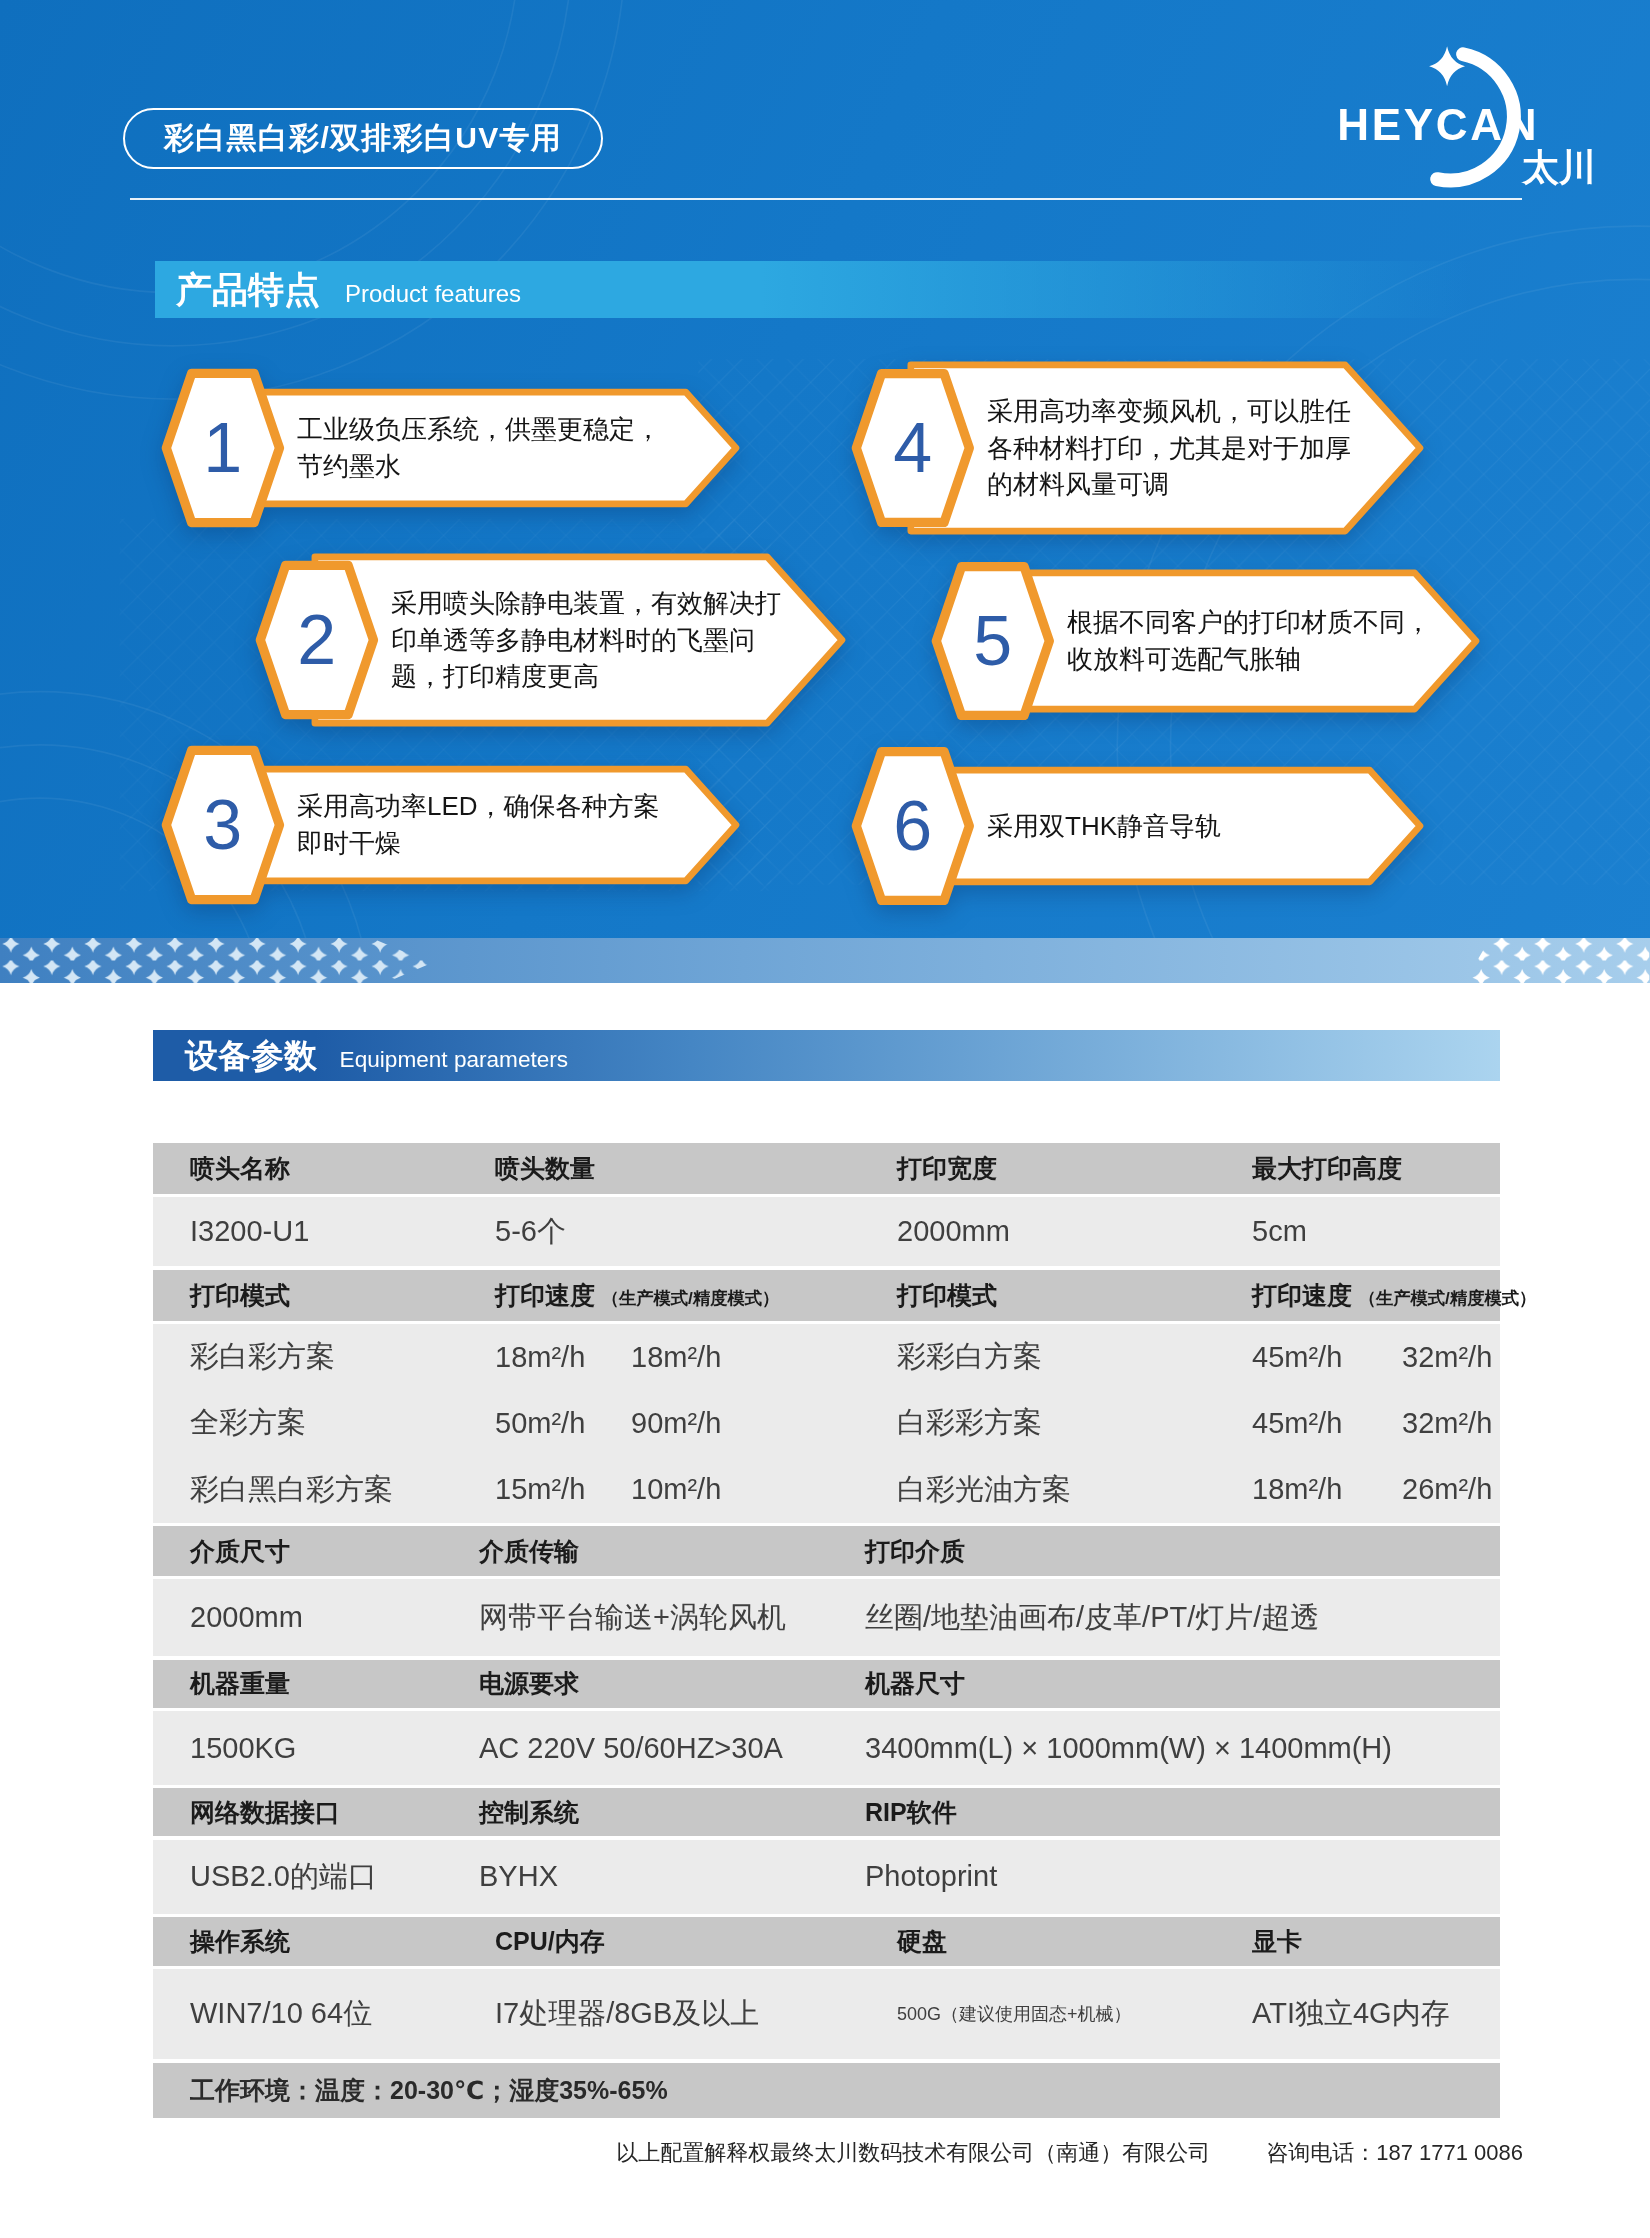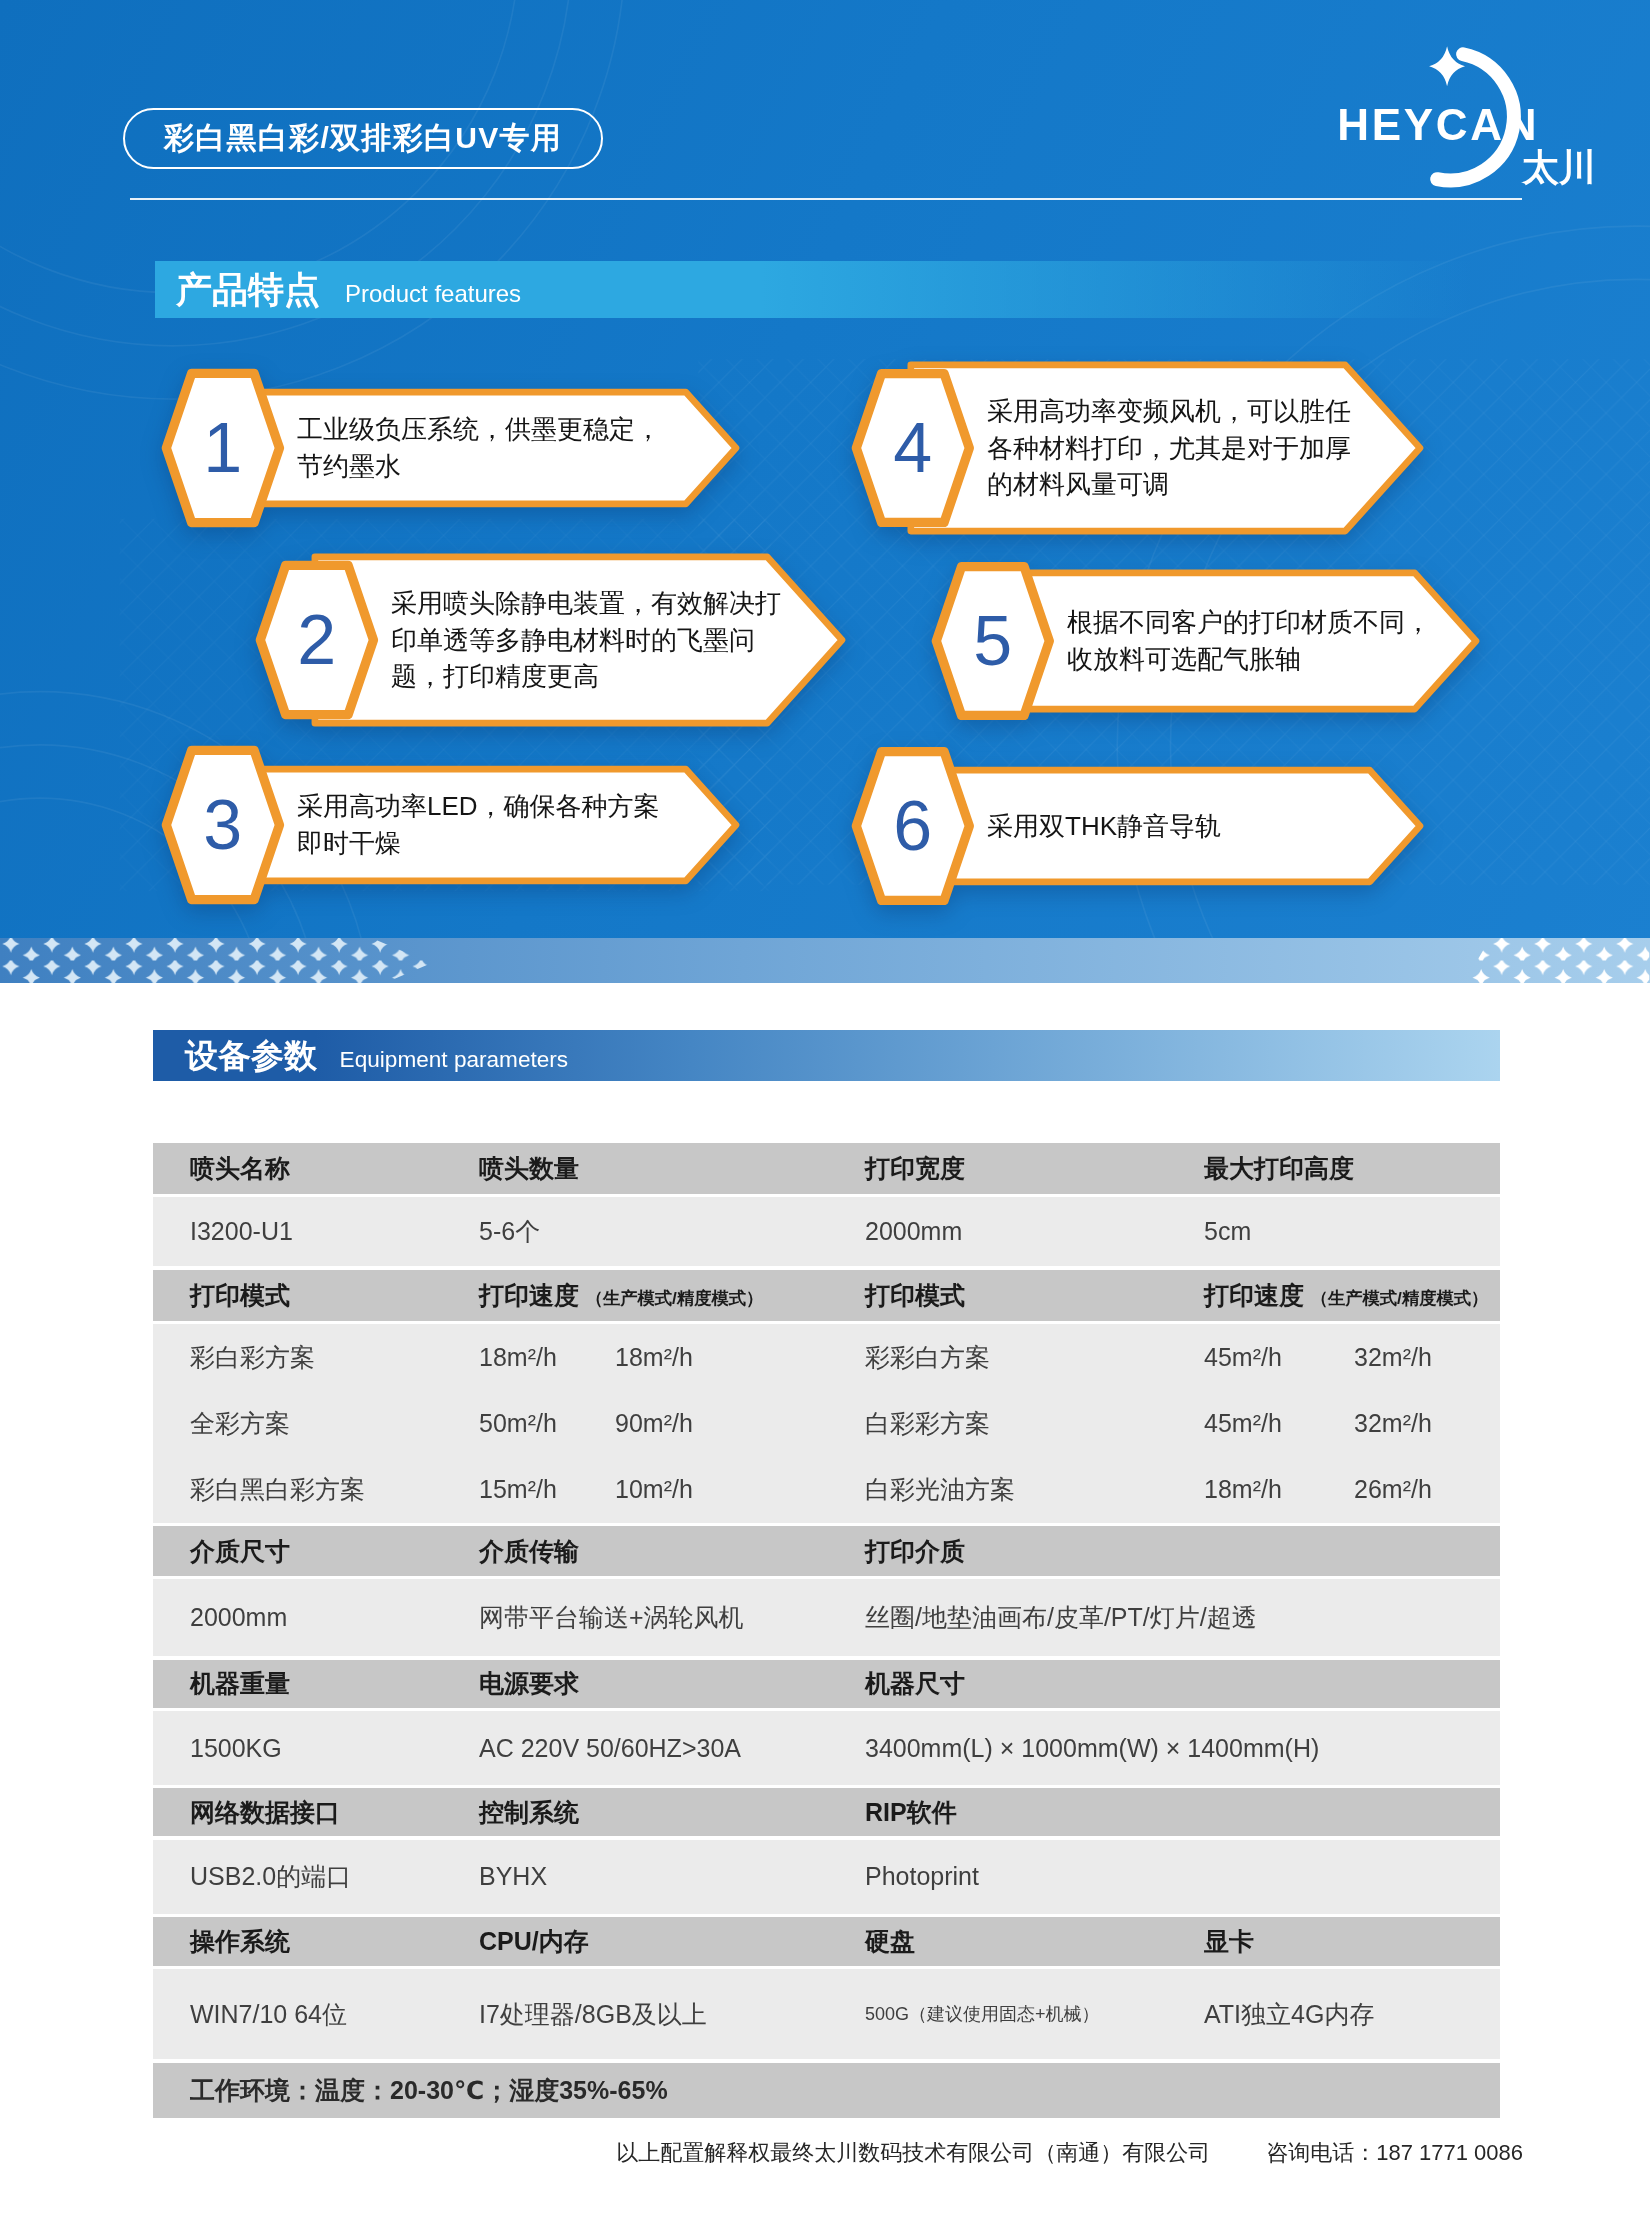--- a/index.html
+++ b/index.html
@@ -51,25 +51,25 @@
       background:linear-gradient(90deg,#1e5ca7 0%,#1e5ca7 12%,#4586c4 40%,#abd4ef 100%);
       display:flex;align-items:baseline;padding-left:32px;box-sizing:border-box;}
   .section-bar2 .cn{color:#ffffff;font-size:33px;font-weight:700;line-height:51px;}
   .section-bar2 .en{color:#ffffff;font-size:22.6px;font-weight:400;margin-left:22.6px;}
 
   #param-table{position:absolute;left:153px;top:1143px;width:1347px;
                display:flex;flex-direction:column;gap:3.3px;}
   .band{width:100%;box-sizing:border-box;}
   .band.gray{background:#c7c7c7;}
   .band.light{background:#ebebeb;}
-  .grid4{display:grid;grid-template-columns:289px 386px 339px 333px;align-items:center;height:100%;}
+  .grid4{display:grid;grid-template-columns:289px 386px 339px 333px;align-items:center;height:100%;gap:16px;}
   .grid3{display:grid;grid-template-columns:289px 386px 672px;align-items:center;height:100%;}
   .cell{padding-left:37px;white-space:nowrap;}
   .hdr{font-size:25px;font-weight:700;color:#1b1b1b;}
-  .val{font-size:25px;font-weight:400;color:#3f3f3f;}
+  .val{font-size:29px;font-weight:400;color:#3f3f3f;}
   .note{font-size:17.3px;font-weight:700;color:#1b1b1b;margin-left:6.7px;}
   .speedblock{display:flex;flex-direction:column;}
   .srow{flex:1;}
   .sv1{display:inline-block;width:136px;}
   .sv1r{display:inline-block;width:150px;}
   .env{font-size:25px;font-weight:600;color:#2a2a2a;}
 
   #footer{position:absolute;left:153px;top:2138px;width:1370px;text-align:right;
           font-size:22px;color:#262626;}
   #footer .phone{margin-left:56px;}

